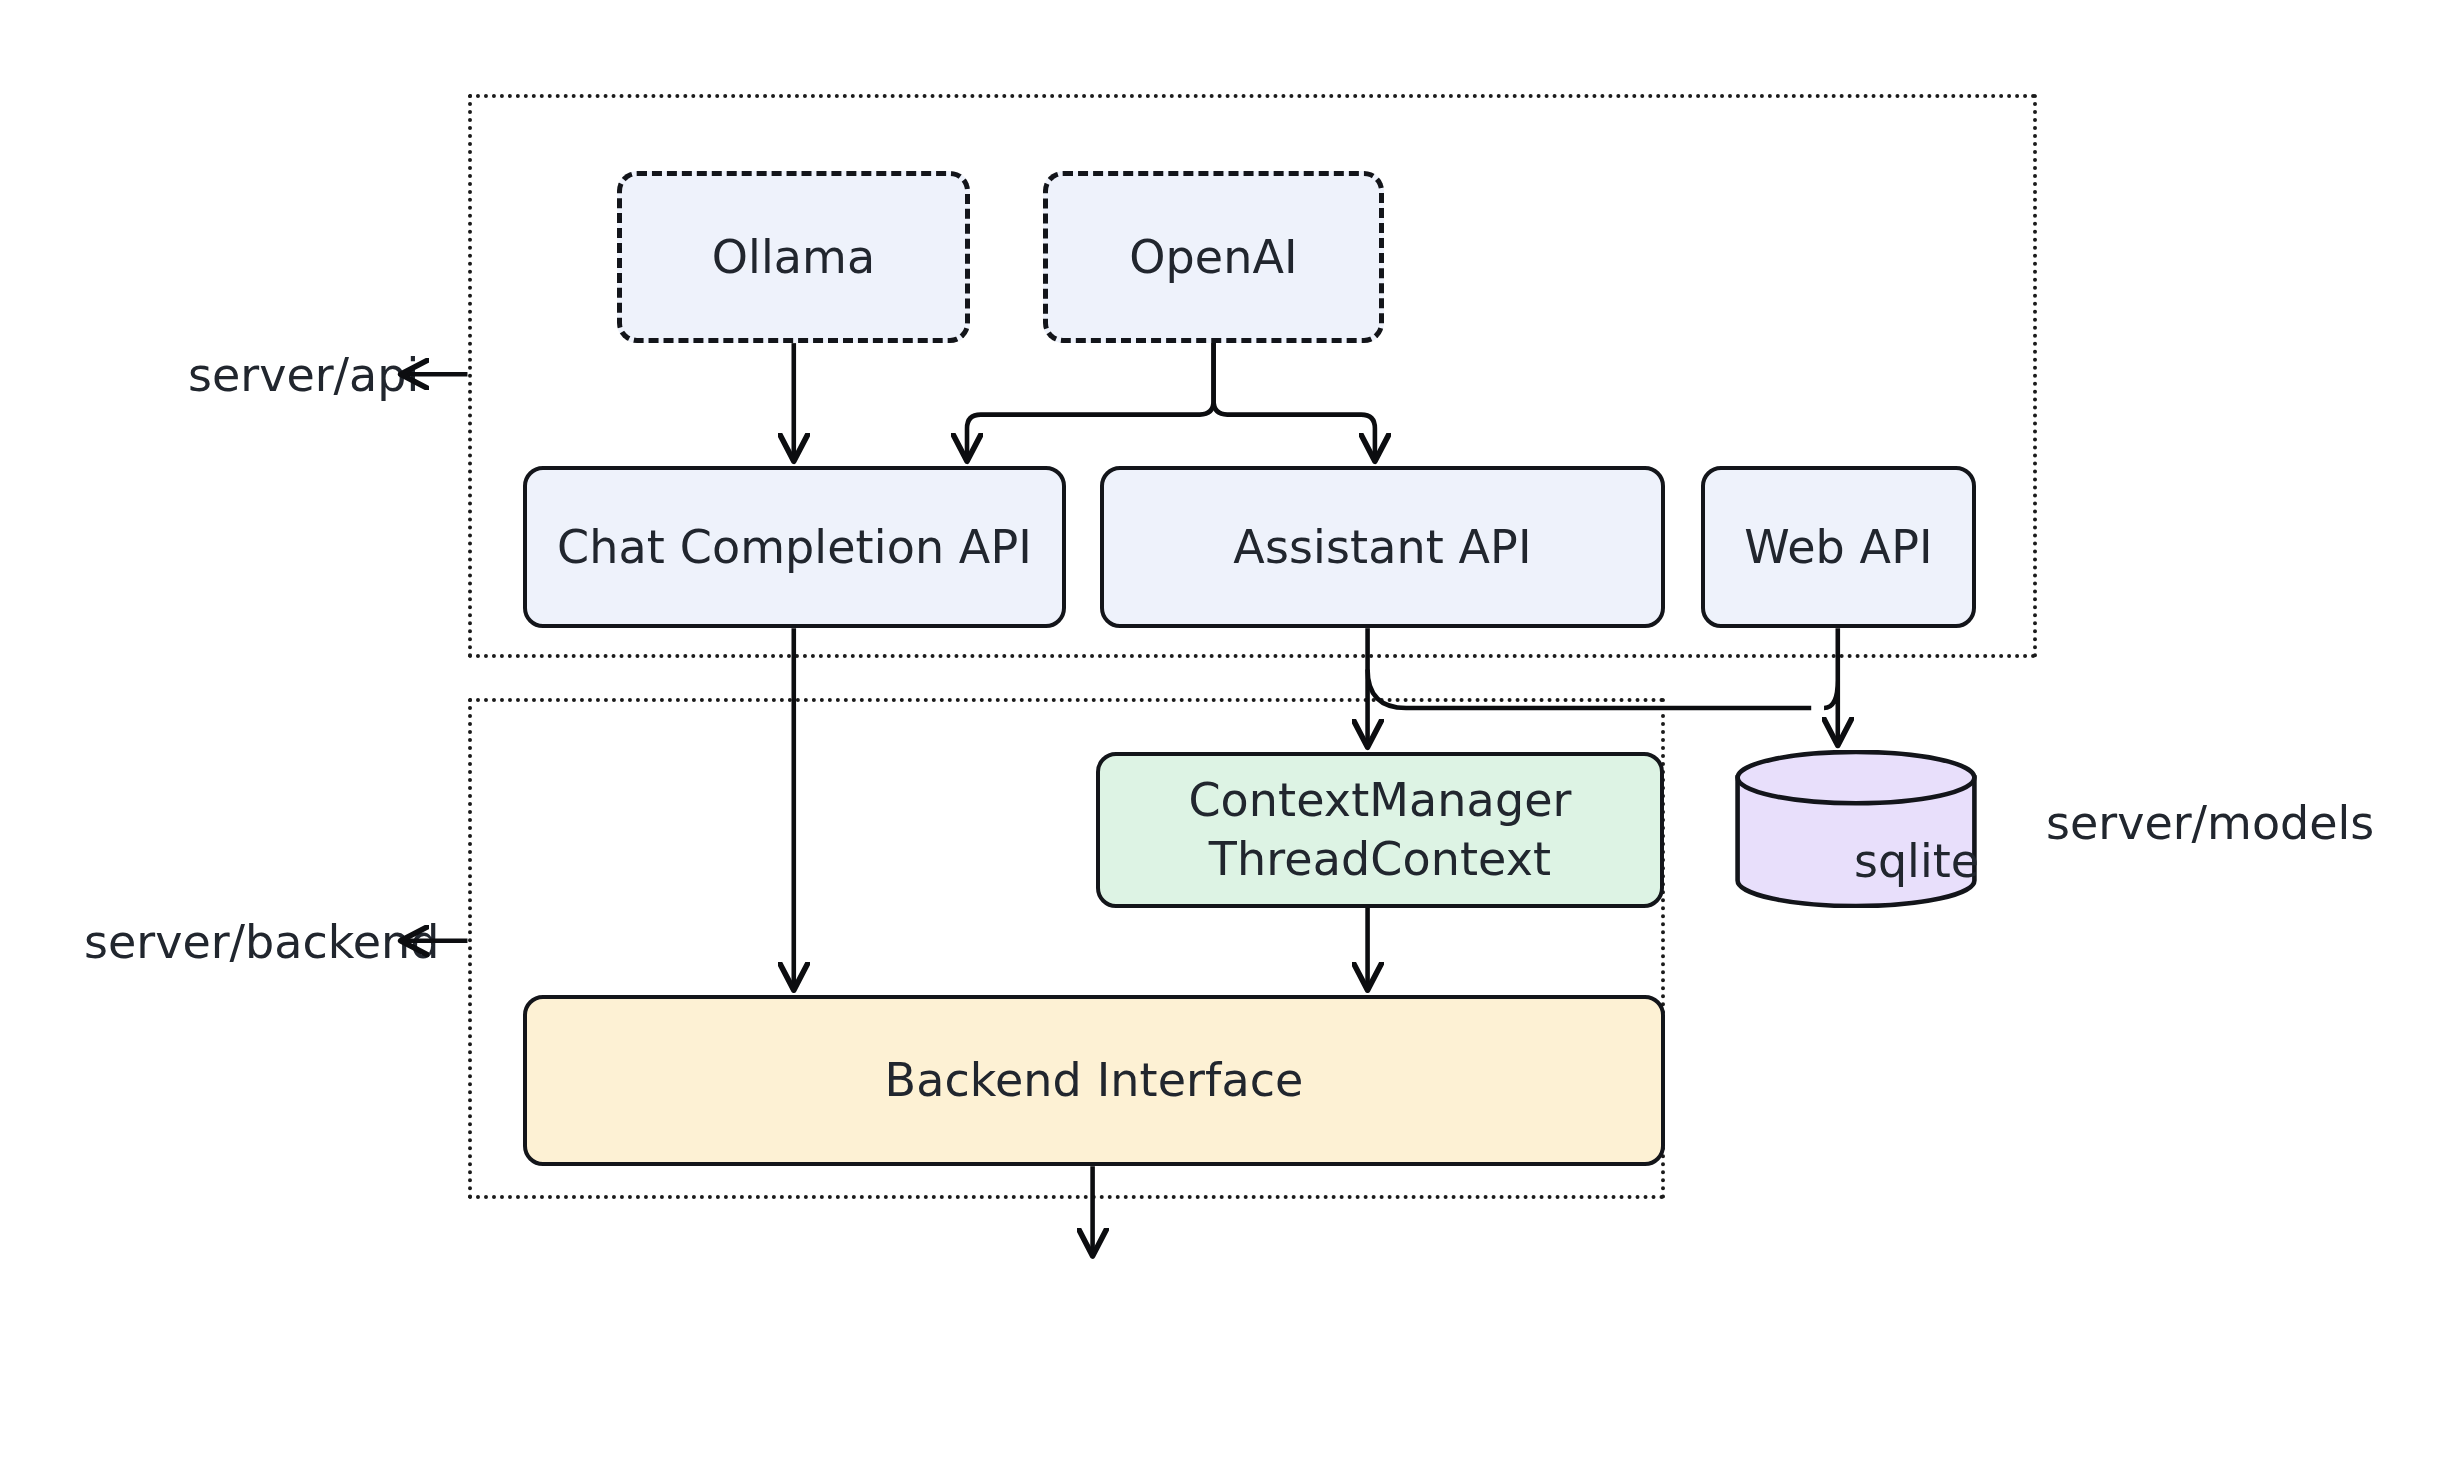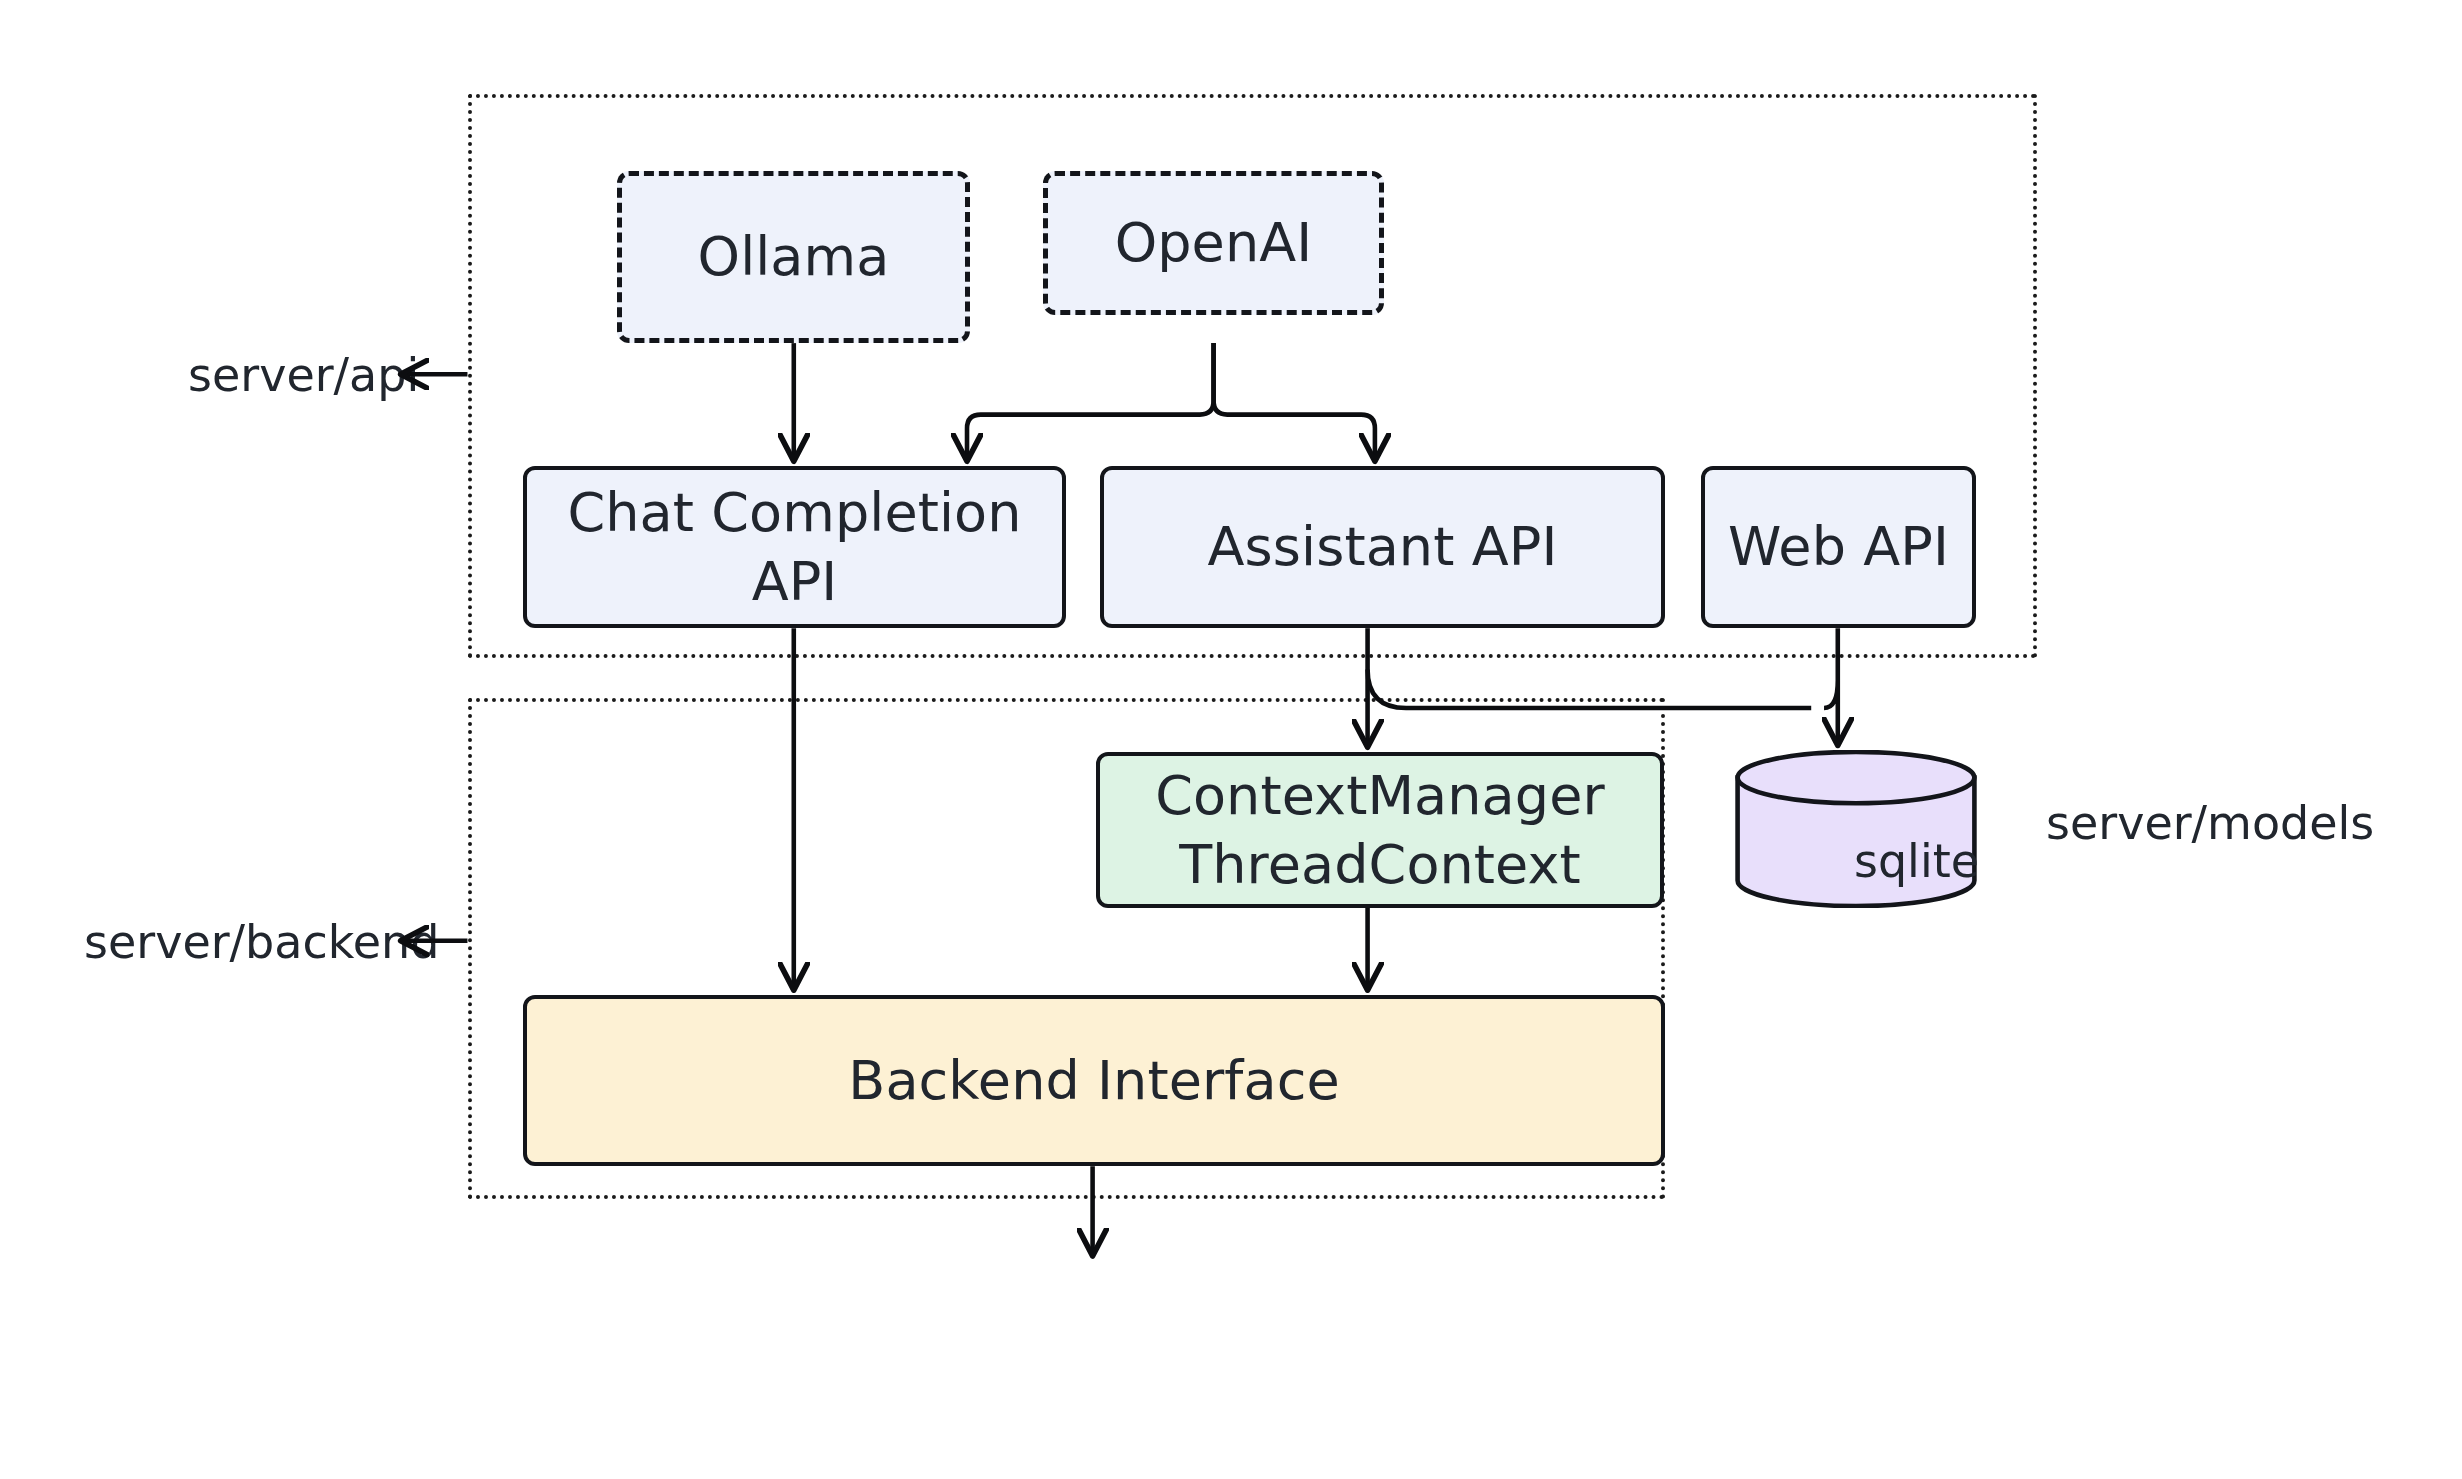--- a/index.html
+++ b/index.html
@@ -28,22 +28,22 @@
   }
   
   .node {
     position: absolute;
     box-sizing: border-box;
     display: flex;
     align-items: center;
     justify-content: center;
     text-align: center;
     border: 4.6px solid #13151a;
-    border-radius: 12px;
-    font-size: 54px;
+    border-radius: 20px;
+    font-size: 46px;
     line-height: 1.28;
     color: #21262e;
     letter-spacing: 0.1px;
     padding: 5.5px 16.5px;
   }
   .node.dashed {
     border-style: dashed;
     border-width: 5.5px;
   }
   .fill-blue   { background: #eef2fb; }
@@ -104,21 +104,21 @@
   <div class="side-label" style="left:188px; top:348px;">server/api</div>
 
   <div class="side-label" style="left:84px; top:915px;">server/backend</div>
 
   <div class="side-label" style="left:2046px; top:796px;">server/models</div>
 
   <div class="node dashed fill-blue" style="left:617px; top:171px; width:353px; height:172px;">
     <span>Ollama</span>
   </div>
 
-  <div class="node dashed fill-blue" style="left:1043px; top:171px; width:341px; height:144px;">
+  <div class="node dashed fill-blue" style="left:1043px; top:171px; width:341px; height:172px;">
     <span>OpenAI</span>
   </div>
 
   <div class="node fill-blue" style="left:523px; top:466px; width:543px; height:162px;">
     <span>Chat Completion API</span>
   </div>
 
   <div class="node fill-blue" style="left:1100px; top:466px; width:565px; height:162px;">
     <span>Assistant API</span>
   </div>

